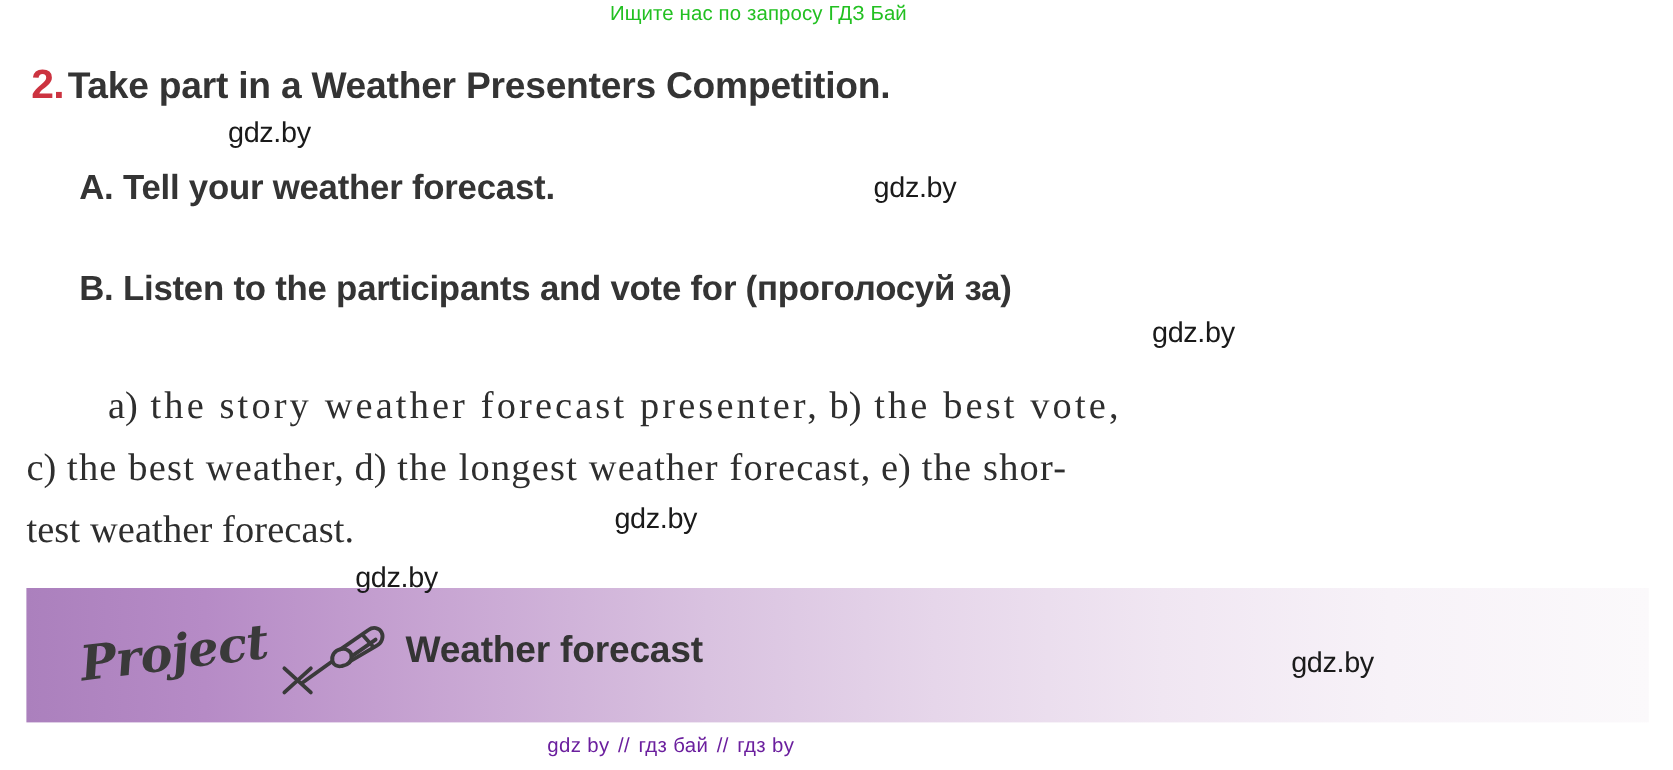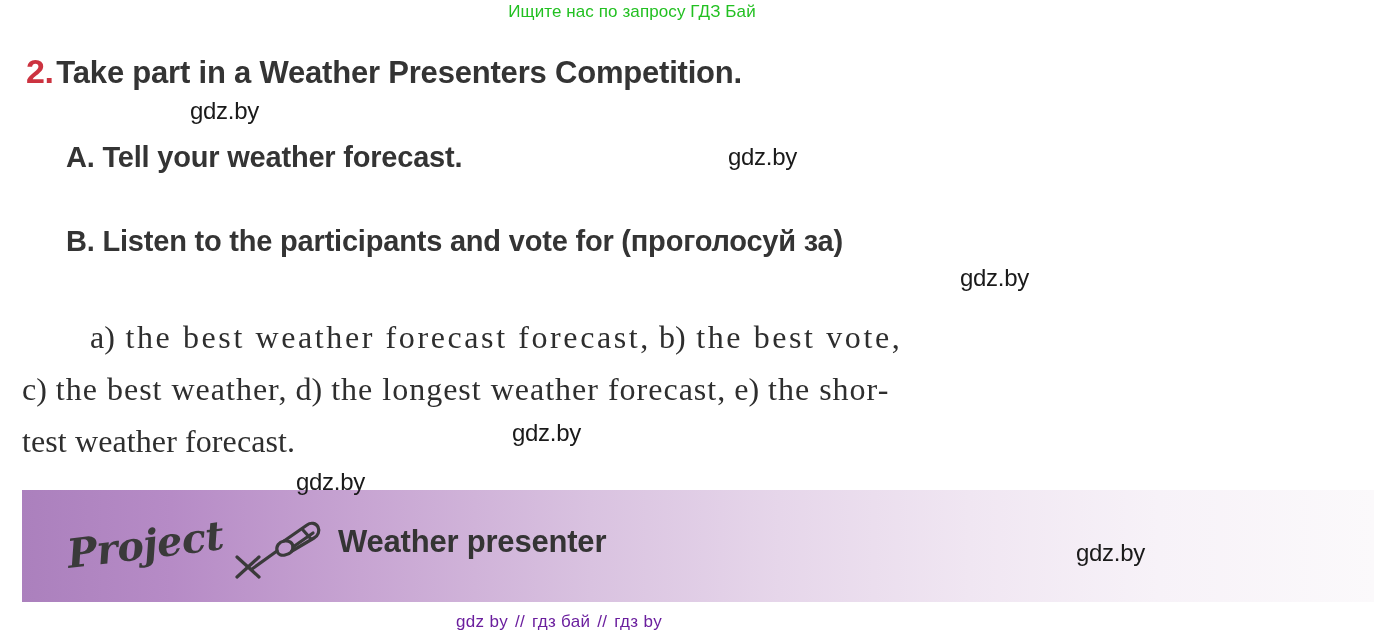--- a/index.html
+++ b/index.html
@@ -178,41 +178,41 @@
 
   <div class="ex-head">
     <span class="ex-num">2.</span><span class="ex-title">Take part in a Weather Presenters Competition.</span>
   </div>
 
   <div class="sub-head" id="sub-b">B. Listen to the participants and vote for (проголосуй за)</div>
 
   <div class="sub-head" id="sub-a">A. Tell your weather forecast.</div>
 
   <div class="serif-block" id="answer-block">
-      <div class="serif-line"><span class="lead-indent"></span><span class="lbl">a)</span><span class="sp-wide"> the  best  weather  forecast  forecast,</span><span class="lbl"> b)</span><span class="sp-wide"> the  best  vote,</span></div>
+      <div class="serif-line"><span class="lead-indent"></span><span class="lbl">a)</span><span class="sp-wide"> the  story  weather  forecast  presenter,</span><span class="lbl"> b)</span><span class="sp-wide"> the  best  vote,</span></div>
       <div class="serif-line"><span class="lbl">c)</span><span class="sp-mid"> the best weather,</span><span class="lbl"> d)</span><span class="sp-mid"> the longest weather forecast,</span><span class="lbl"> e)</span><span class="sp-mid"> the shor-</span></div>
       <div class="serif-line"><span class="sp-tight">test weather forecast.</span></div>
     </div>
 
   <div class="project-banner">
     <div class="project-logo">
       <div class="project-word">Project</div>
       <svg class="pen-svg" width="110" height="72" viewBox="0 0 110 72">
         <g fill="none" stroke="#3a3a3a" stroke-width="3.2" stroke-linecap="round" stroke-linejoin="round">
           <path d="M37 57 L62 39"></path>
           <path d="M62 39 C61 34, 64 30, 69 29 C74 28, 78 31, 78 35 C78 39, 75 42, 70 43 C66 44, 63 42, 62 39 Z"></path>
           <path d="M69 29 L92 13 C96 10, 101 11, 103 15 C105 19, 103 24, 99 26 L77 39"></path>
           <path d="M78 35 L98 21"></path>
           <path d="M88 18 L96 27"></path>
           <path d="M22 45 L44 65"></path>
           <path d="M44 45 L22 65"></path>
         </g>
       </svg>
     </div>
-    <div class="banner-title">Weather presenter</div>
+    <div class="banner-title">Weather forecast</div>
   </div>
 
   <div class="footer">
     <span>gdz by</span><span class="sep">//</span><span>гдз бай</span><span class="sep">//</span><span>гдз by</span>
   </div>
 
   <div class="wm" id="wm1">gdz.by</div>
   <div class="wm" id="wm2">gdz.by</div>
   <div class="wm" id="wm3">gdz.by</div>
   <div class="wm" id="wm4">gdz.by</div>

